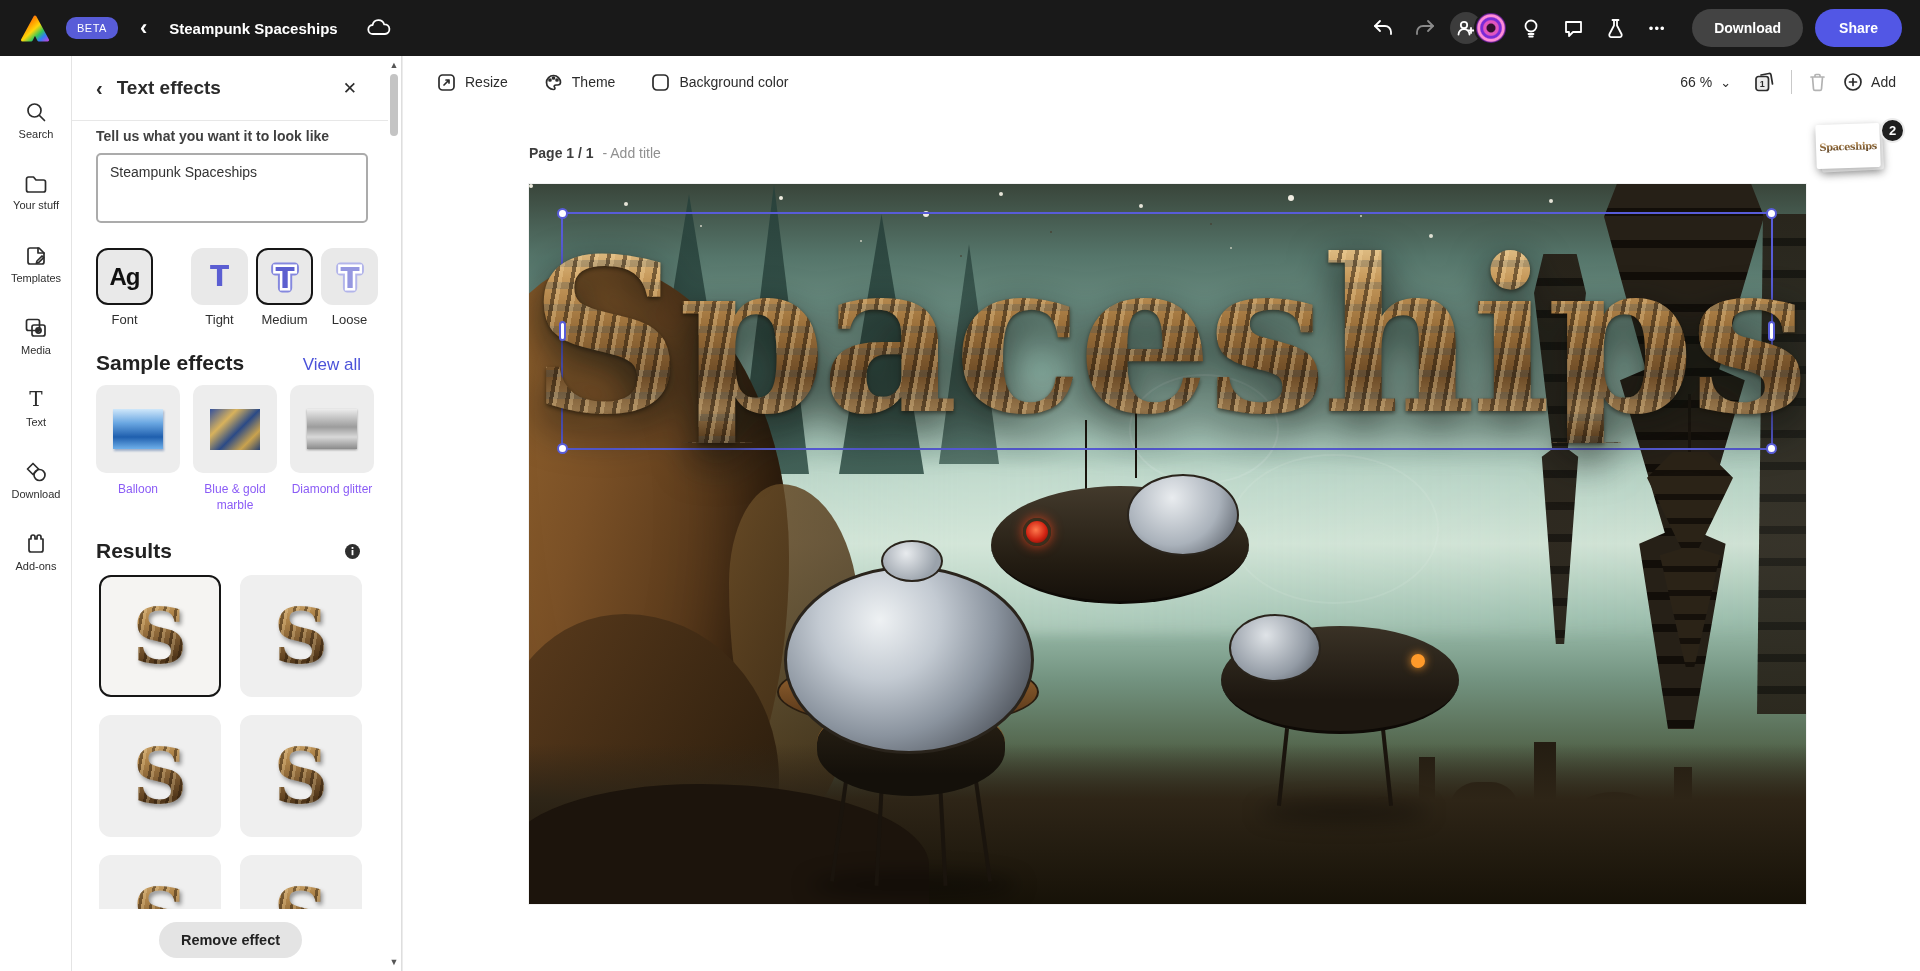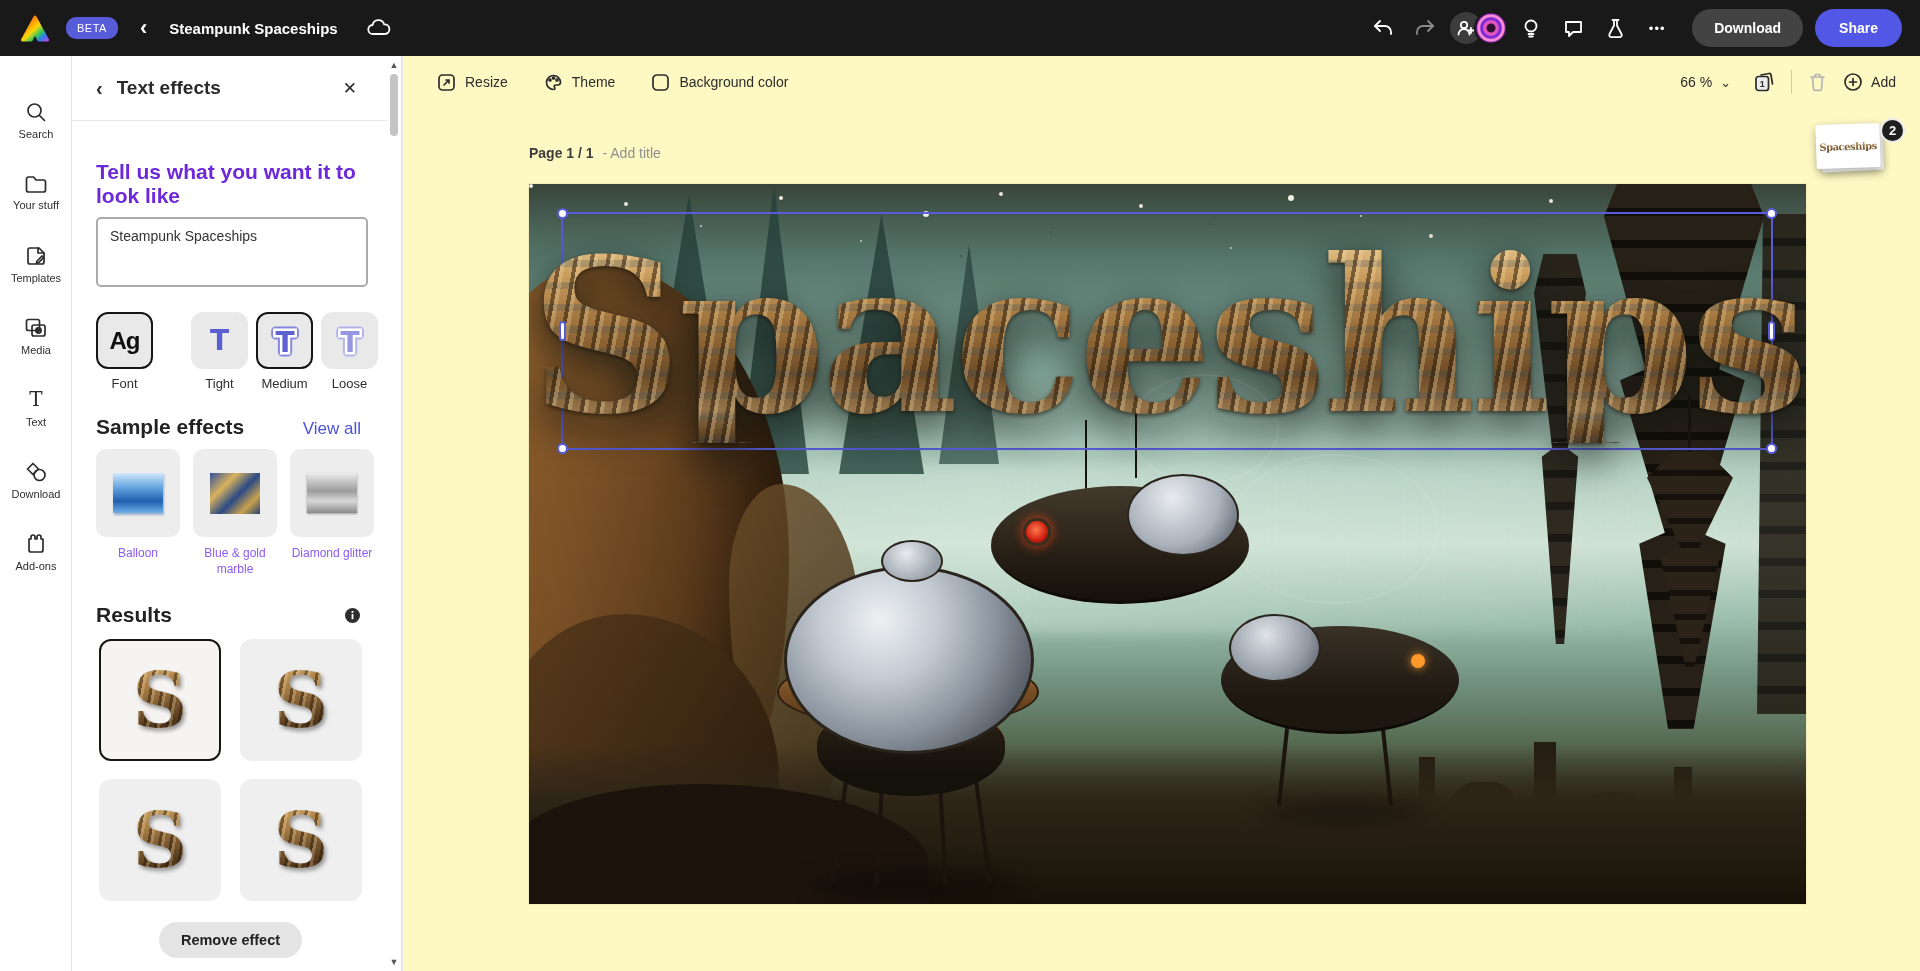--- a/index.html
+++ b/index.html
@@ -31,21 +31,21 @@
   .rail-item svg { display:block; }
 
   
   .panel { position:absolute; top:56px; left:72px; width:330px; bottom:0; background:#fff; border-right:1px solid #dedede; z-index:30; overflow:hidden; }
   .panel-inner { position:absolute; left:24px; right:40px; top:0; }
   .panel-head { height:64px; display:flex; align-items:center; }
   .panel-back { font-size:20px; color:#2c2c2c; font-weight:bold; cursor:pointer; margin-right:14px; }
   .panel-title { font-size:19px; font-weight:bold; color:#2a2a2a; flex:1; }
   .panel-close { font-size:17px; color:#2c2c2c; cursor:pointer; padding:4px; }
   .panel-divider { position:absolute; left:0; right:13px; top:64px; height:1px; background:#e7e7e7; }
-  .prompt-label { margin-top:40px; font-size:21px; font-weight:bold; color:#6d28d9; }
+  .prompt-label { margin-top:8px; font-size:14px; font-weight:bold; color:#404040; }
   .prompt-box { margin-top:9px; width:272px; height:70px; border:2px solid #ababab; border-radius:5px; font-family:"Liberation Sans",sans-serif; font-size:14px; color:#333; padding:9px 12px; resize:none; outline:none; background:#fff; }
 
   .style-row { margin-top:21px; display:flex; }
   .style-col { display:flex; flex-direction:column; align-items:center; width:57px; }
   .style-col.font-col { margin-right:30px; }
   .style-col + .style-col:not(.font-col) { margin-left:8px; }
   .style-tile { width:57px; height:57px; border-radius:12px; background:#e9e9e9; display:flex; align-items:center; justify-content:center; cursor:pointer; border:2px solid transparent; }
   .style-tile.selected { border-color:#161616; }
   .style-tile .ag { font-size:24px; font-weight:bold; color:#101010; letter-spacing:-1px; }
   .style-tile .t-solid { font-size:28px; font-weight:bold; color:#5b5ed2; font-family:"DejaVu Sans",sans-serif; }
@@ -76,21 +76,21 @@
 
   .panel-bottom { position:absolute; left:0; right:12px; bottom:0; height:62px; background:#fff; z-index:5; display:flex; align-items:center; justify-content:center; }
   .btn-remove { background:#e4e4e4; border:none; border-radius:18px; height:36px; padding:0 22px; font-size:14.5px; font-weight:bold; color:#222; font-family:"Liberation Sans",sans-serif; cursor:pointer; }
 
   .panel-scrollbar { position:absolute; right:1px; top:0; bottom:0; width:12px; }
   .scroll-up,.scroll-down { position:absolute; left:0; width:12px; height:14px; font-size:9px; color:#555; text-align:center; line-height:14px; cursor:pointer; }
   .scroll-up { top:2px; } .scroll-down { bottom:2px; }
   .scroll-thumb { position:absolute; left:2px; top:18px; width:8px; height:62px; border-radius:4px; background:#c4c4c4; cursor:pointer; }
 
   
-  .workspace { position:absolute; top:56px; left:403px; right:0; bottom:0; background:#fef9c3; }
+  .workspace { position:absolute; top:56px; left:403px; right:0; bottom:0; background:#ffffff; }
   .canvas-toolbar { height:52px; display:flex; align-items:center; padding-left:34px; padding-right:24px; }
   .ct-btn { display:flex; align-items:center; gap:9px; font-size:14px; color:#2c2c2c; margin-right:36px; cursor:pointer; }
   .ct-right { margin-left:auto; display:flex; align-items:center; }
   .zoom-ctl { display:flex; align-items:center; gap:8px; font-size:14px; color:#2c2c2c; cursor:pointer; margin-right:22px; }
   .chev { font-size:13px; color:#2c2c2c; }
   .ct-sep { width:1px; height:24px; background:#c9c9c9; margin:0 16px; }
   .ct-icon { cursor:pointer; display:flex; align-items:center; }
   .add-btn { display:flex; align-items:center; gap:8px; font-size:14px; color:#2c2c2c; cursor:pointer; margin-left:16px; }
 
   .page-label { position:absolute; left:126px; top:89px; font-size:14px; }

